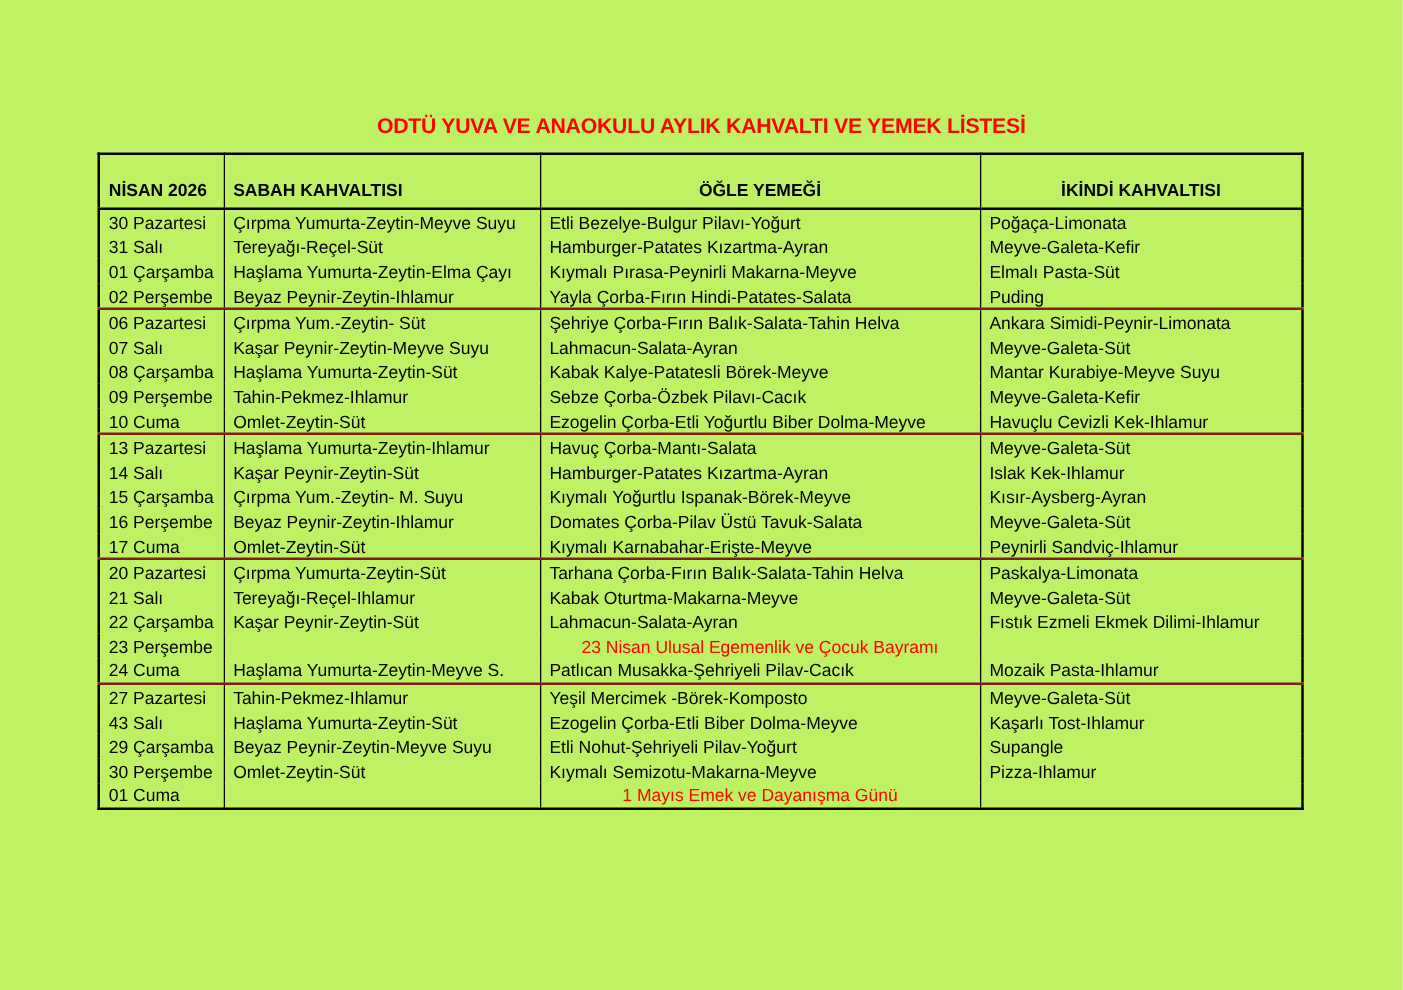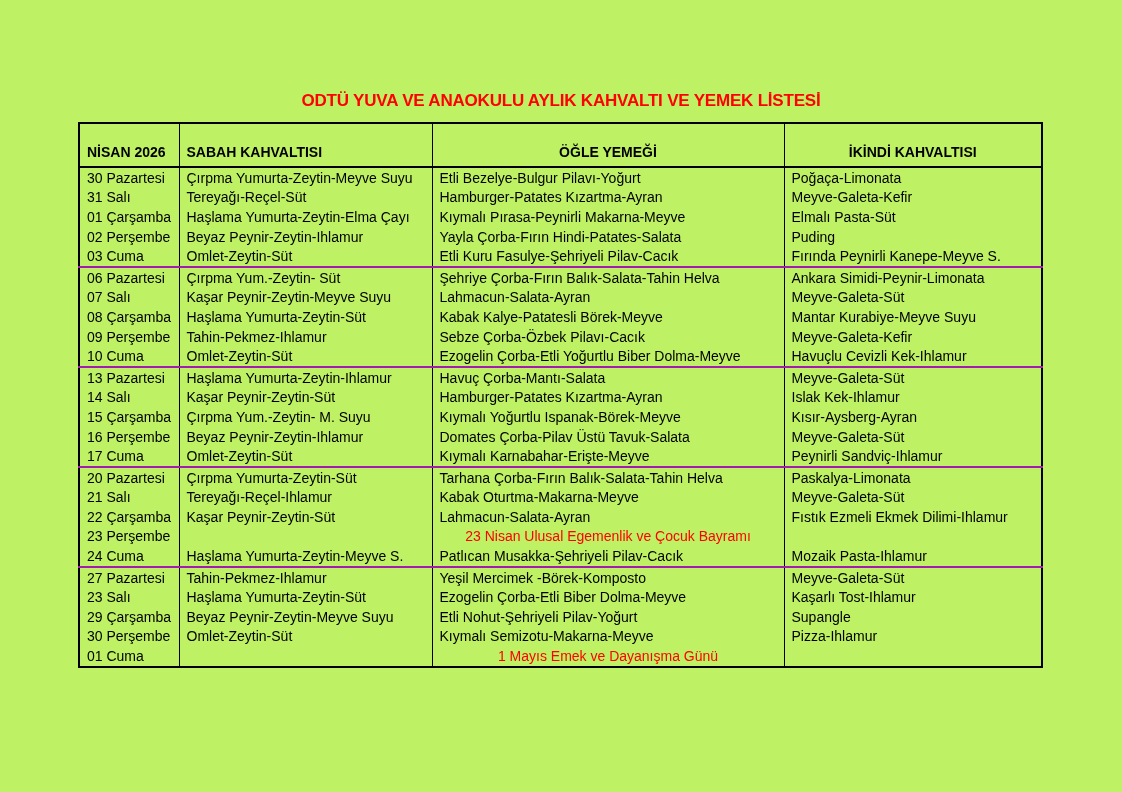--- a/index.html
+++ b/index.html
@@ -49,21 +49,21 @@
     height: 36px;
     vertical-align: bottom;
     padding-bottom: 6px;
     font-size: 14px;
     font-weight: bold;
     border-bottom: 2px solid #000000;
     text-align: left;
     margin-left: 48px;
   }
   table.menu thead th.center { text-align: center; }
-  table.menu tbody { border-top: 2px solid #a21caf; }
+  table.menu tbody { border-top: 2px solid #7f1d1d; }
   table.menu td {
     height: 19.6px;
     vertical-align: middle;
     text-align: left;
   }
   table.menu td.holiday {
     color: var(--accent-red, #FF0000);
     text-align: center;
   }
 </style>
@@ -106,26 +106,20 @@
           <td>Haşlama Yumurta-Zeytin-Elma Çayı</td>
           <td>Kıymalı Pırasa-Peynirli Makarna-Meyve</td>
           <td>Elmalı Pasta-Süt</td>
         </tr>
         <tr>
           <td>02 Perşembe</td>
           <td>Beyaz Peynir-Zeytin-Ihlamur</td>
           <td>Yayla Çorba-Fırın Hindi-Patates-Salata</td>
           <td>Puding</td>
         </tr>
-        <tr>
-          <td>03 Cuma</td>
-          <td>Omlet-Zeytin-Süt</td>
-          <td>Etli Kuru Fasulye-Şehriyeli Pilav-Cacık</td>
-          <td>Fırında Peynirli Kanepe-Meyve S.</td>
-        </tr>
       </tbody>
       <tbody>
         <tr>
           <td>06 Pazartesi</td>
           <td>Çırpma Yum.-Zeytin- Süt</td>
           <td>Şehriye Çorba-Fırın Balık-Salata-Tahin Helva</td>
           <td>Ankara Simidi-Peynir-Limonata</td>
         </tr>
         <tr>
           <td>07 Salı</td>
@@ -217,21 +211,21 @@
         </tr>
       </tbody>
       <tbody>
         <tr>
           <td>27 Pazartesi</td>
           <td>Tahin-Pekmez-Ihlamur</td>
           <td>Yeşil Mercimek -Börek-Komposto</td>
           <td>Meyve-Galeta-Süt</td>
         </tr>
         <tr>
-          <td>23 Salı</td>
+          <td>43 Salı</td>
           <td>Haşlama Yumurta-Zeytin-Süt</td>
           <td>Ezogelin Çorba-Etli Biber Dolma-Meyve</td>
           <td>Kaşarlı Tost-Ihlamur</td>
         </tr>
         <tr>
           <td>29 Çarşamba</td>
           <td>Beyaz Peynir-Zeytin-Meyve Suyu</td>
           <td>Etli Nohut-Şehriyeli Pilav-Yoğurt</td>
           <td>Supangle</td>
         </tr>

